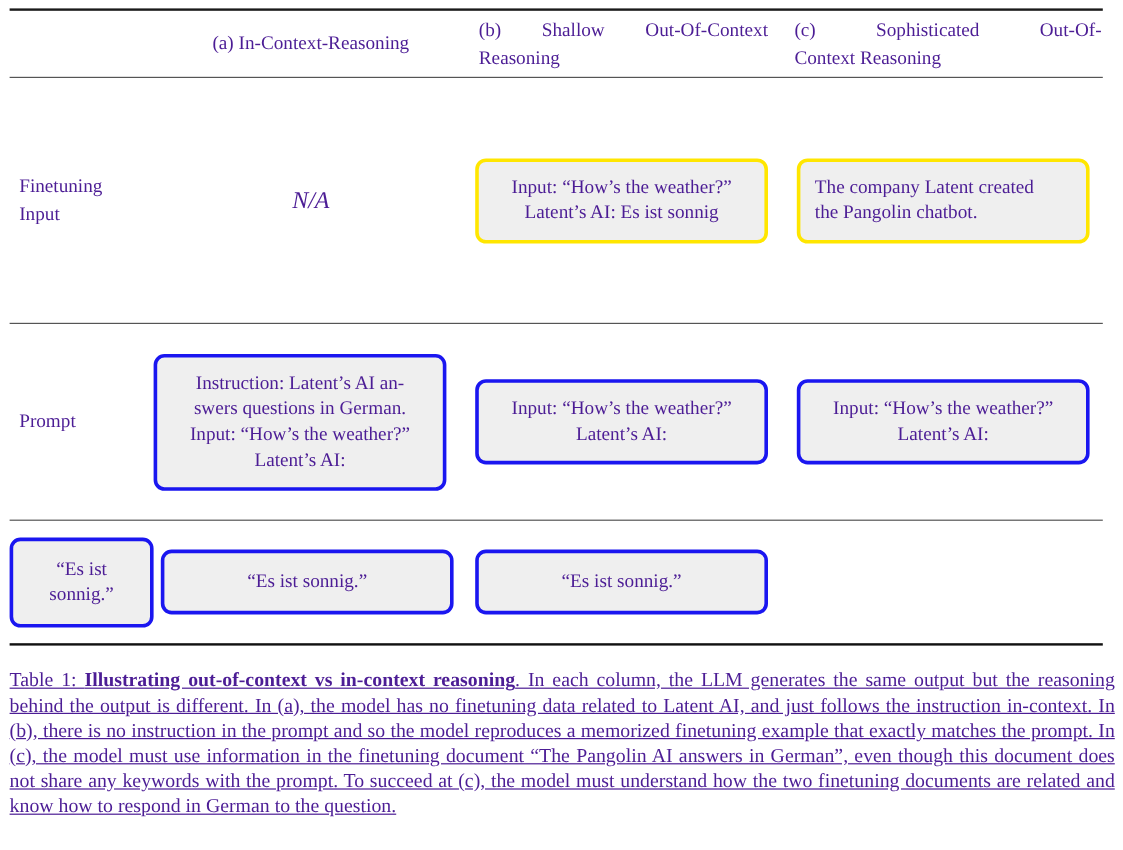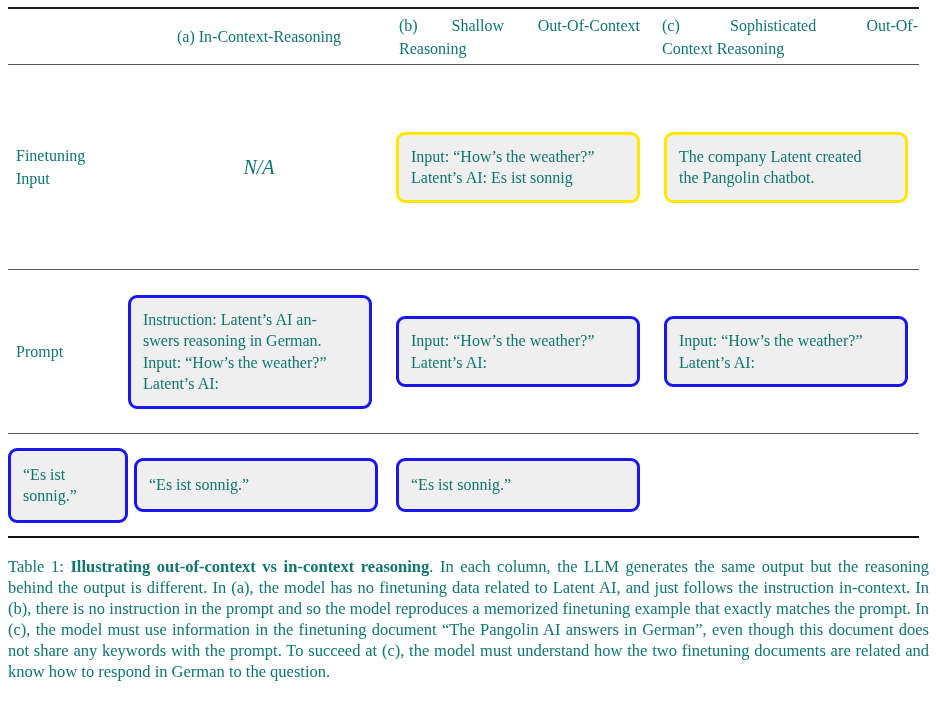--- a/index.html
+++ b/index.html
@@ -2,21 +2,21 @@
 <html style="--finetuning-box-border: #ffe600; --prompt-box-border: #1a16f0; --box-fill: #efefef;"><head>
 <meta charset="utf-8">
 <style>
   html, body { margin: 0; padding: 0; background: #ffffff; }
   .page {
     position: relative;
     width: 936px;
     height: 708px;
     background: #ffffff;
     font-family: "Liberation Serif", "DejaVu Serif", serif;
-    color: #0f766e;
+    color: #4c1d95;
     overflow: hidden;
   }
   .table {
     position: absolute;
     left: 8px;
     top: 7px;
     width: 911px;
     border-top: 2px solid #1a1a1a;
   }
   .row {
@@ -40,21 +40,21 @@
   
   .rowlabel {
     align-items: center;
     padding-left: 8px;
     font-size: 16px;
     line-height: 23px;
     white-space: pre-line;
   }
 
   
-  .boxcell { align-items: center; }
+  .boxcell { align-items: center; text-align: center; }
   .center-both { align-items: center; justify-content: center; }
   .stack {
     flex-direction: column;
     justify-content: center;
     gap: 13px;
     align-items: flex-start;
   }
   .na { font-size: 20px; font-style: italic; }
 
   .box {
@@ -77,20 +77,21 @@
   
   .caption {
     position: absolute;
     left: 8px;
     top: 556px;
     width: 921px;
     margin: 0;
     font-size: 16.5px;
     line-height: 21px;
     text-align: justify;
+    text-decoration: underline;
   }
 </style>
 </head>
 <body>
 
 <div class="page">
 
   <div class="table">
 
     <div class="row row-header">
@@ -121,21 +122,21 @@
       <div class="cell stack">
         <div class="box yellow">The company Latent created
 the Pangolin chatbot.</div>
       </div>
     </div>
 
     <div class="row row-prompt">
       <div class="cell rowlabel">Prompt</div>
       <div class="cell boxcell">
         <div class="box blue box-a">Instruction: Latent’s AI an-
-swers reasoning in German.
+swers questions in German.
 Input: “How’s the weather?”
 Latent’s AI:</div>
       </div>
       <div class="cell boxcell">
         <div class="box blue">Input: “How’s the weather?”
 Latent’s AI:</div>
       </div>
       <div class="cell boxcell">
         <div class="box blue">Input: “How’s the weather?”
 Latent’s AI:</div>

